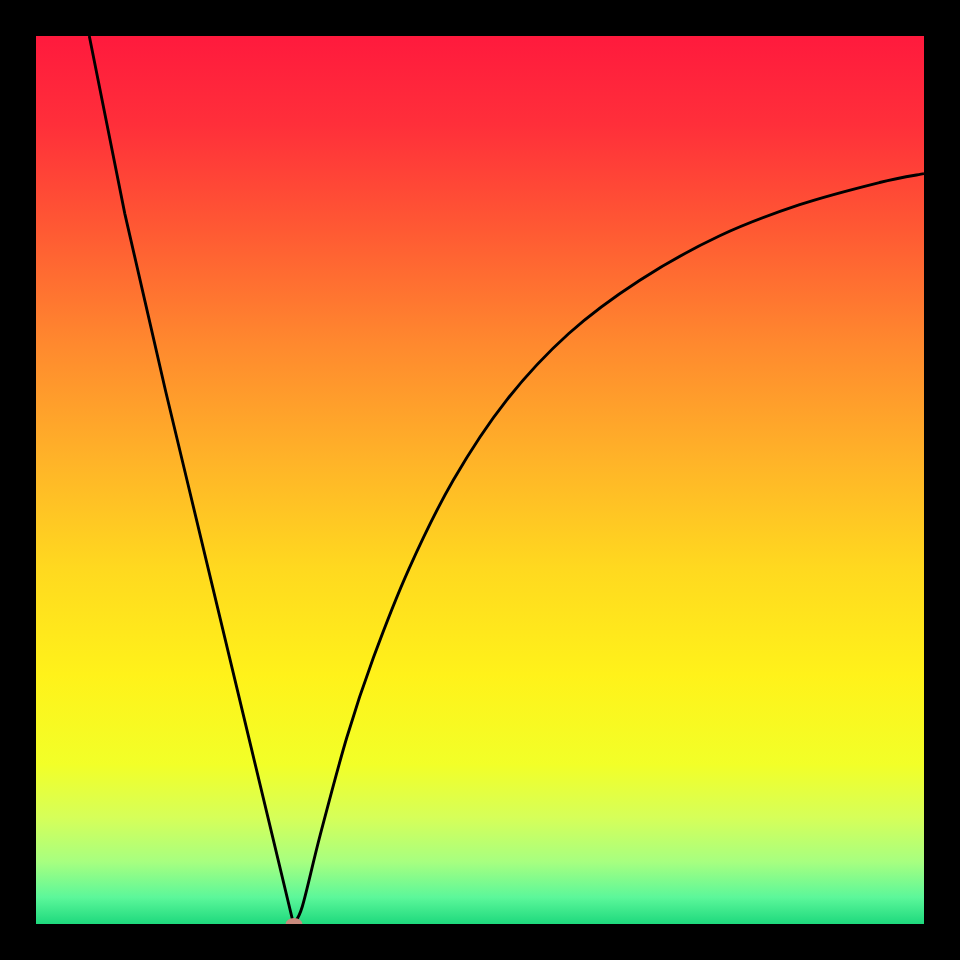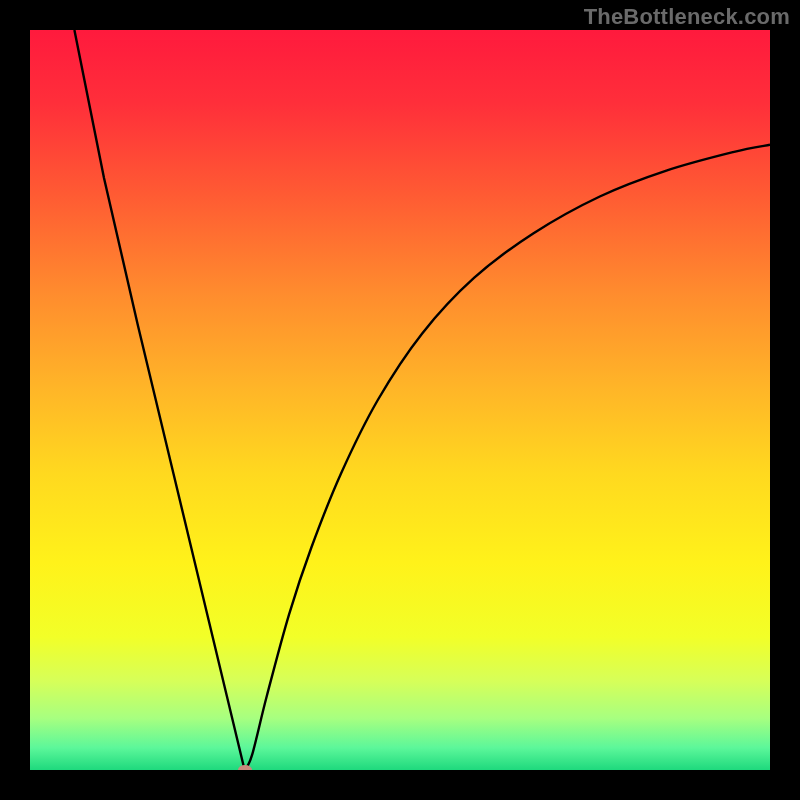--- a/index.html
+++ b/index.html
@@ -88,15 +88,14 @@
     </svg>
 
     <svg class="curve-svg" viewBox="0 0 740 740" preserveAspectRatio="none">
       <path id="curvePath" d="M44.40 0.00 L59.20 74.00 L74.00 148.00 L91.02 222.00 L108.04 296.00 L125.80 370.00 L143.56 444.00 L161.32 518.00 L179.08 592.00 L196.84 666.00 L214.60 740.00 C215.83 737.53 218.30 737.53 222.00 725.20 C225.70 712.87 230.63 689.43 236.80 666.00 C242.97 642.57 251.60 609.27 259.00 584.60 C266.40 559.93 272.57 541.43 281.20 518.00 C289.83 494.57 299.70 468.67 310.80 444.00 C321.90 419.33 334.23 393.43 347.80 370.00 C361.37 346.57 376.17 323.75 392.20 303.40 C408.23 283.05 425.50 264.55 444.00 247.90 C462.50 231.25 482.23 217.07 503.20 203.50 C524.17 189.93 547.60 176.98 569.80 166.50 C592.00 156.02 614.20 148.00 636.40 140.60 C658.60 133.20 685.73 126.42 703.00 122.10 C720.27 117.78 733.83 115.93 740.00 114.70 " fill="none" stroke="#000000" stroke-width="2.4"></path>
     </svg>
 
     <div id="markerDot" class="marker-dot" style="left: 214.6px; top: 740px; background: rgb(201, 138, 125);"></div>
 
   </div>
 
-  <div class="watermark">TheBottleneck.com</div>
 
 </div>
 
 </body></html>

